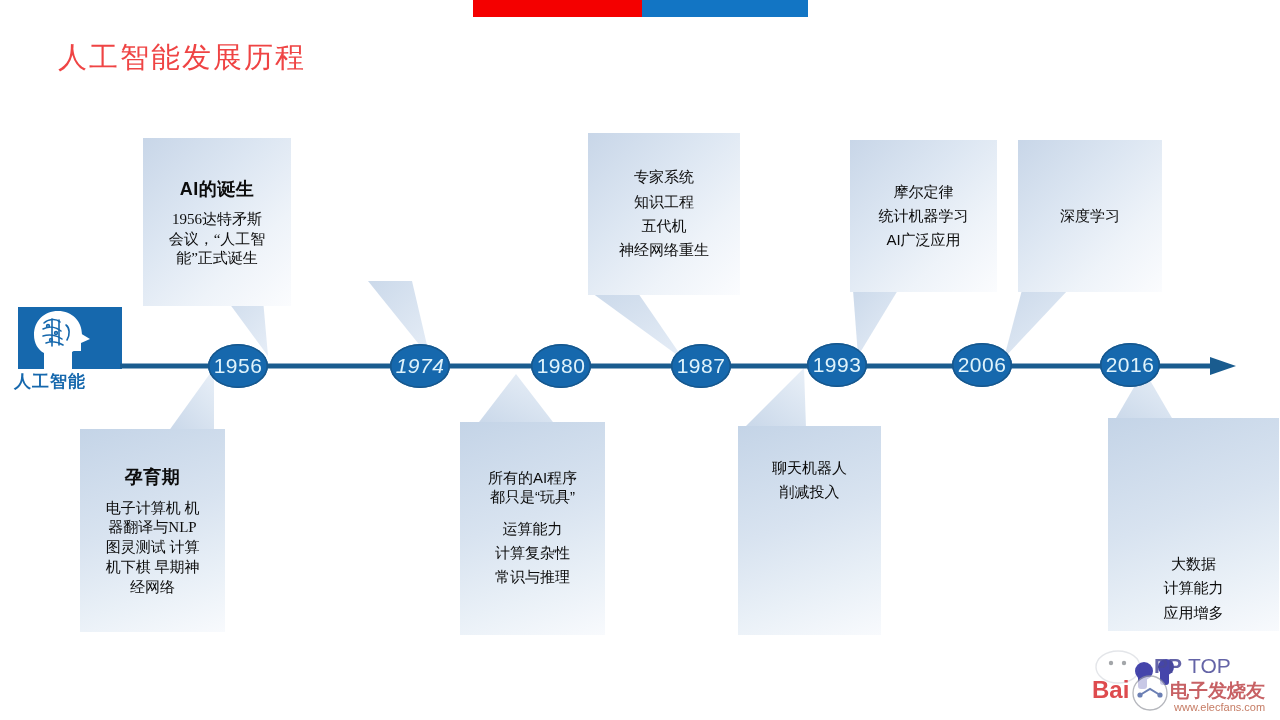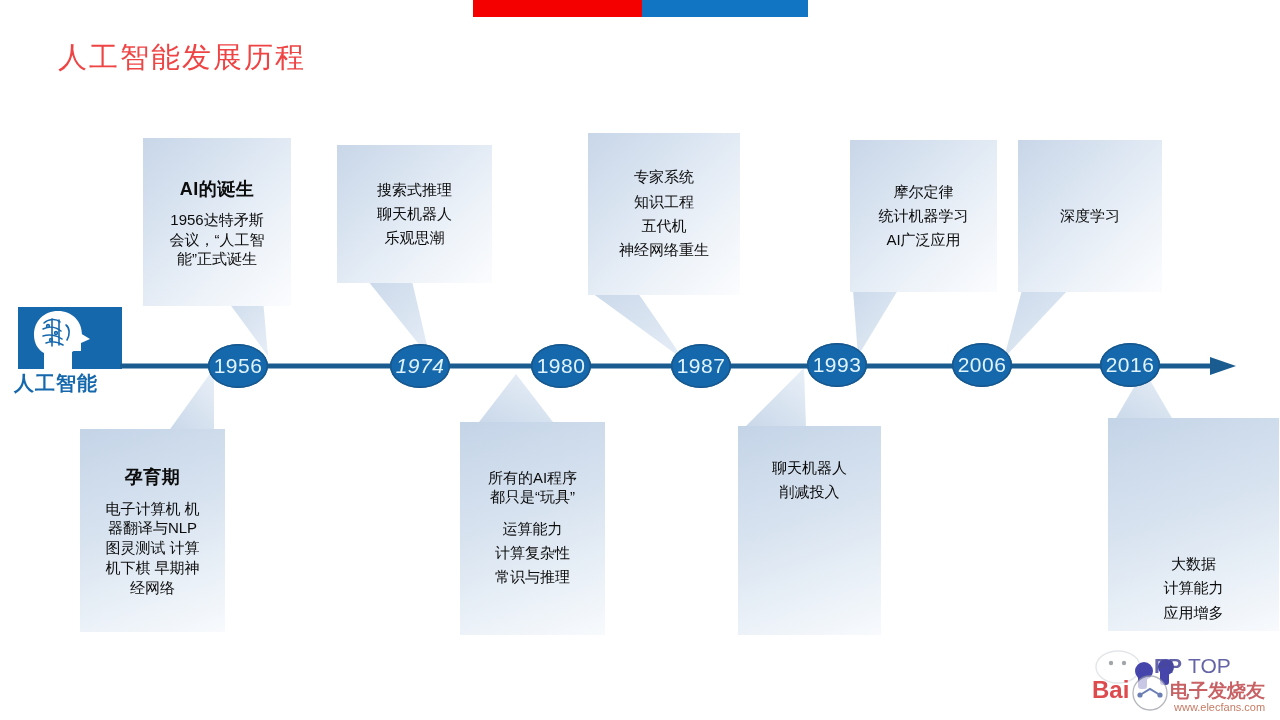--- a/index.html
+++ b/index.html
@@ -56,21 +56,21 @@
     top: 307px;
     width: 104px;
     height: 62px;
     background: #1668ad;
   }
   .ai-badge svg { display: block; }
   .ai-badge-label {
     position: absolute;
     left: 14px;
     top: 370px;
-    font-size: 20px;
+    font-size: 17px;
     font-weight: bold;
     color: #1668ad;
     letter-spacing: 1px;
     white-space: nowrap;
   }
 
   
   .timeline-svg {
     position: absolute;
     left: 0;
@@ -113,21 +113,21 @@
   .callout.flat {
     background: linear-gradient(160deg, #c4d4e7 0%, #d8e3f0 45%, #e9f0f7 75%, #f8fafd 100%);
   }
   .callout .c-title {
     font-weight: bold;
     font-size: 18px;
     margin-bottom: 6px;
     letter-spacing: 0.5px;
   }
   .callout .c-line { white-space: nowrap; }
-  .callout.tight .c-line { line-height: 1.32; }
+  .callout.tight .c-line { line-height: 1.32; font-family: Liberation Serif, serif; }
 
   
   .watermark {
     position: absolute;
     left: 1092px;
     top: 645px;
     width: 188px;
     height: 72px;
     opacity: 0.92;
   }
@@ -205,25 +205,20 @@
   <div class="node" style="left:952px; top:343px;">2006</div>
   <div class="node" style="left:1100px; top:343px;">2016</div>
 
   <div class="callout tight" style="left:143px; top:138px; width:148px; height:168px;">
     <div class="c-title">AI的诞生</div>
     <div class="c-line">1956达特矛斯</div>
     <div class="c-line">会议，“人工智</div>
     <div class="c-line">能”正式诞生</div>
   </div>
 
-  <div class="callout" style="left:337px; top:145px; width:155px; height:138px;">
-    <div class="c-line">搜索式推理</div>
-    <div class="c-line">聊天机器人</div>
-    <div class="c-line">乐观思潮</div>
-  </div>
 
   <div class="callout" style="left:588px; top:133px; width:152px; height:162px;">
     <div class="c-line">专家系统</div>
     <div class="c-line">知识工程</div>
     <div class="c-line">五代机</div>
     <div class="c-line">神经网络重生</div>
   </div>
 
   <div class="callout" style="left:850px; top:140px; width:147px; height:152px;text-align:right;">
     <div class="c-line">摩尔定律</div>

